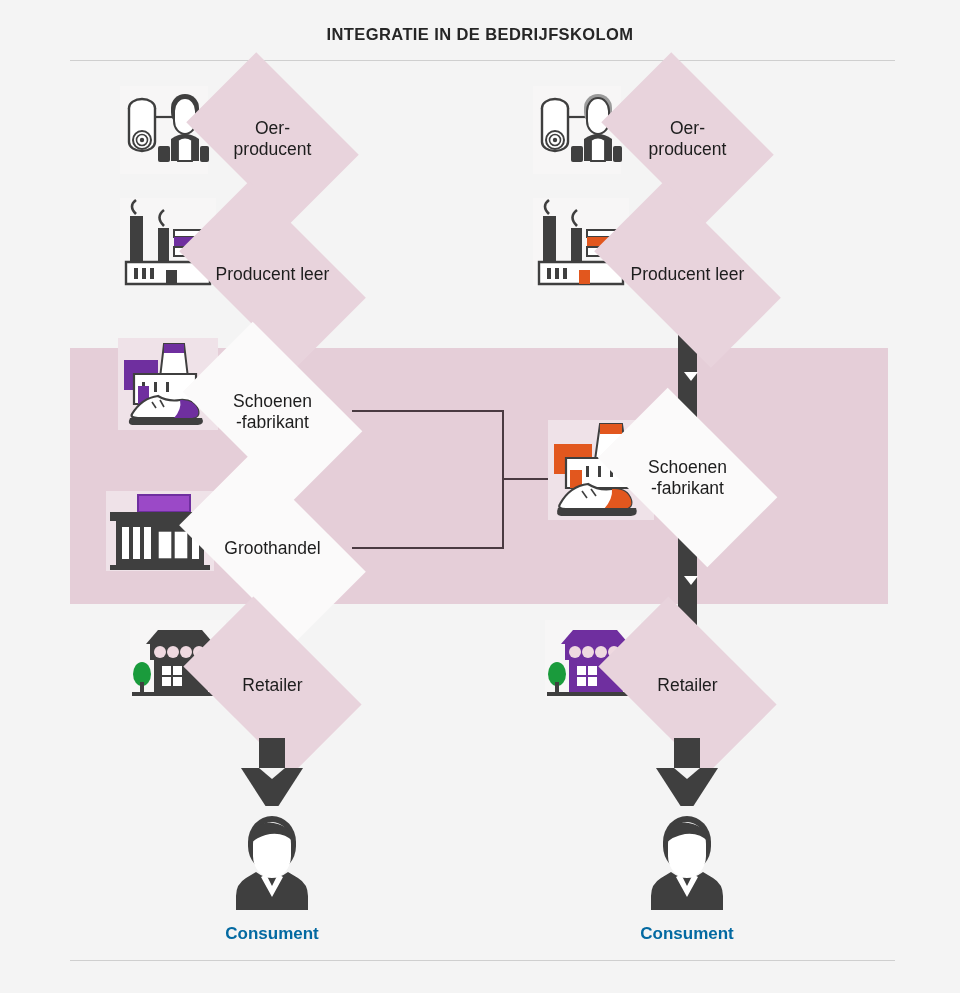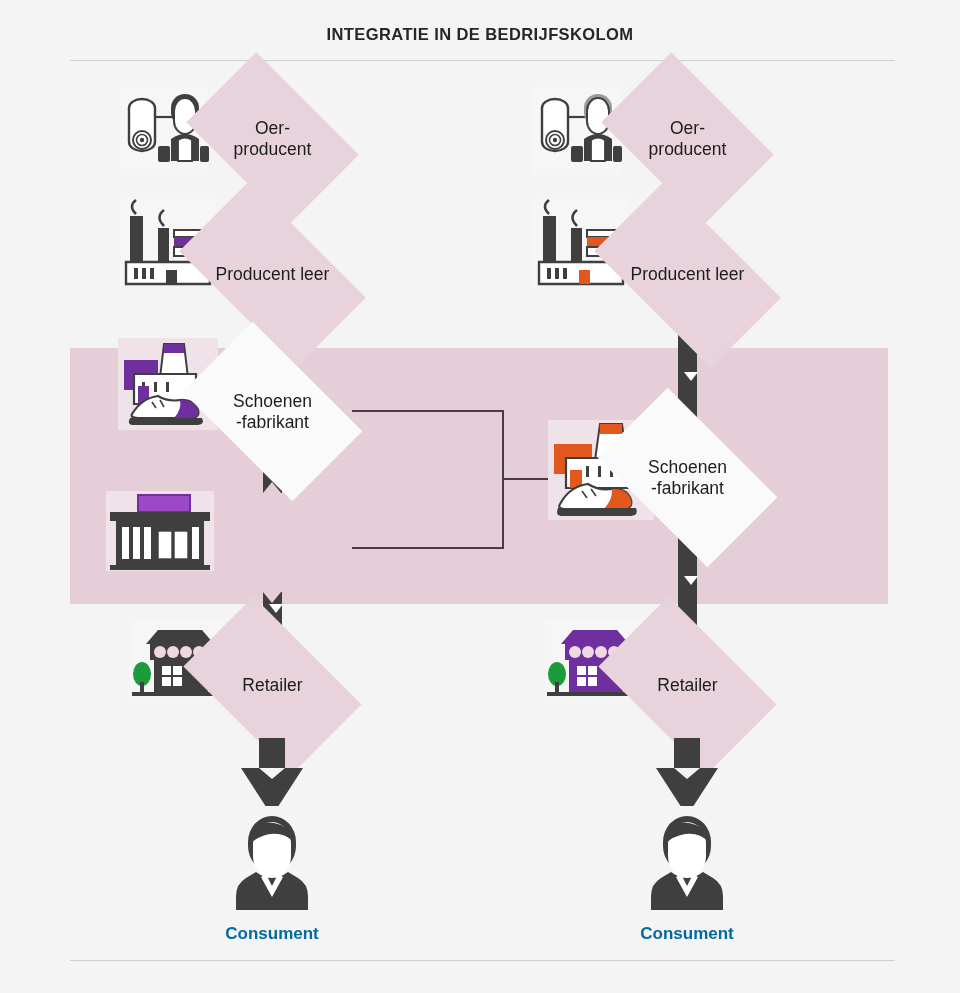--- a/index.html
+++ b/index.html
@@ -223,20 +223,24 @@
   </div>
 
   <div class="diamond d-white" style="left:195px;top:362px;width:155px;height:99px;">
     <div class="dshape"></div>
     <div class="dlabel">
       <span>Schoenen</span><br>
       <span>-fabrikant</span>
     </div>
   </div>
 
+  <div class="diamond d-white" style="left:190px;top:499px;width:165px;height:99px;">
+    <div class="dshape"></div>
+    <div class="dlabel">Groothandel</div>
+  </div>
 
   <div class="diamond d-pink" style="left:196px;top:636px;width:153px;height:99px;">
     <div class="dshape"></div>
     <div class="dlabel">Retailer</div>
   </div>
 
   <div class="bigarrow" style="left:241px;top:738px;">
     <div class="shaft"></div>
     <div class="head"></div>
     <div class="notch"></div>

